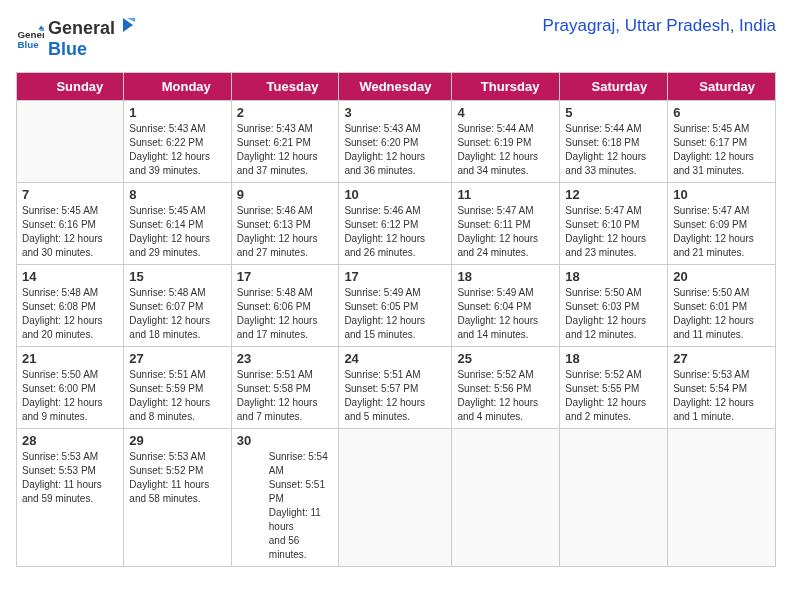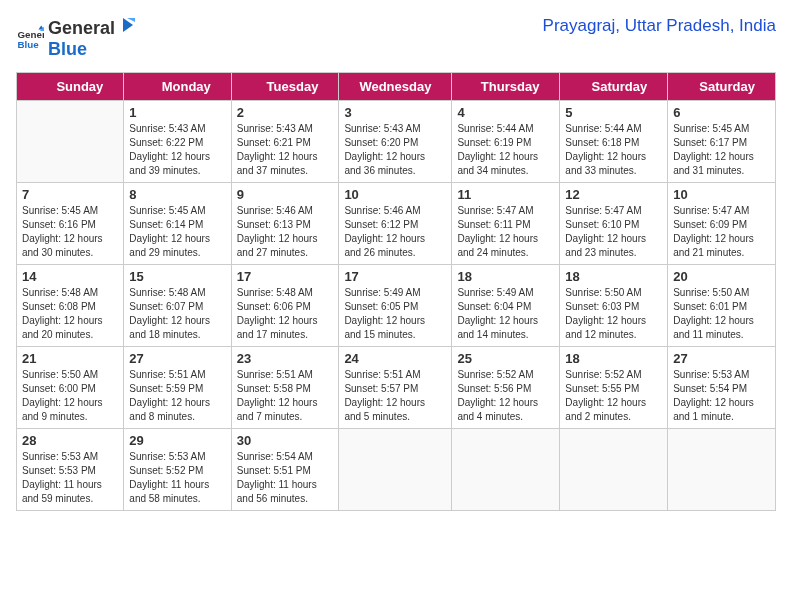--- a/index.html
+++ b/index.html
@@ -331,21 +331,21 @@
         </td>
         <td>
           <span class="day-number">29</span>
           <div class="day-info" style="white-space: pre-line;">Sunrise: 5:53 AM
 Sunset: 5:52 PM
 Daylight: 11 hours
 and 58 minutes.</div>
         </td>
         <td>
           <span class="day-number">30</span>
-          <div class="day-info" style="white-space: pre-line;">Sunrise: 5:54 AM
+          <div class="day-info" style="white-space: pre-line; margin-left: 32px;">Sunrise: 5:54 AM
 Sunset: 5:51 PM
 Daylight: 11 hours
 and 56 minutes.</div>
         </td>
         <td class="empty-cell"></td>
         <td class="empty-cell"></td>
         <td class="empty-cell"></td>
         <td class="empty-cell"></td>
       </tr>
     </tbody>

